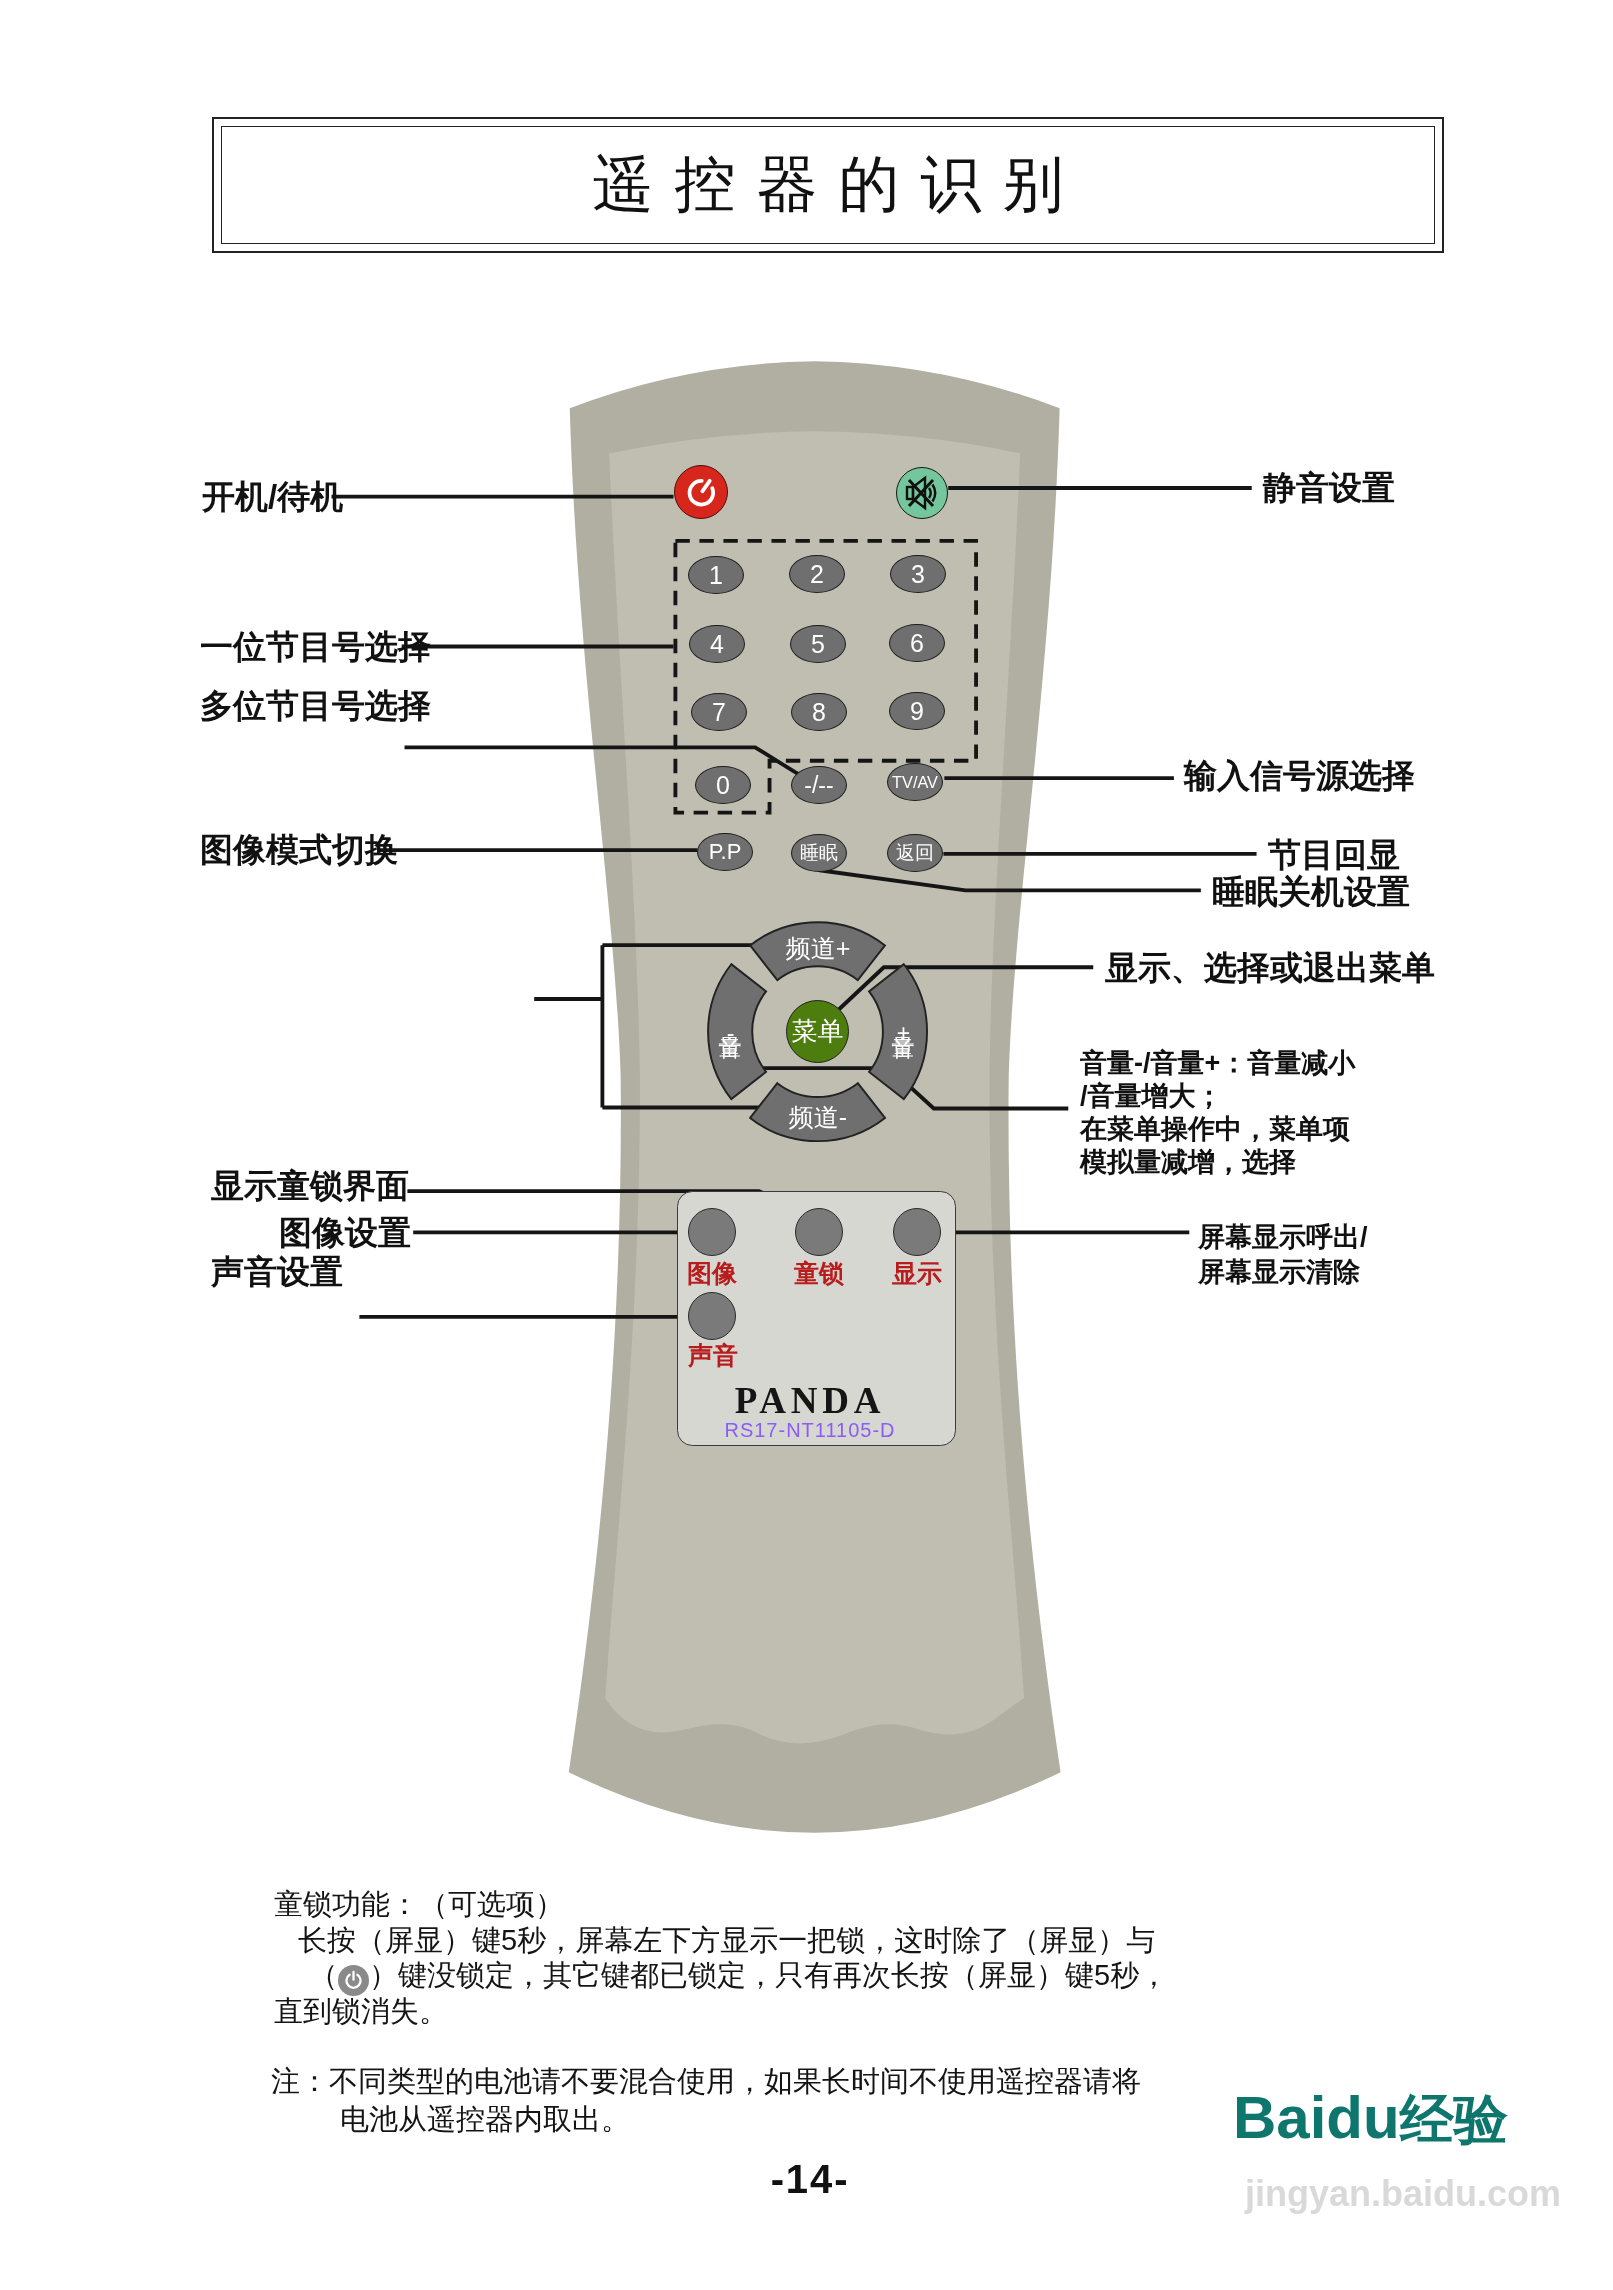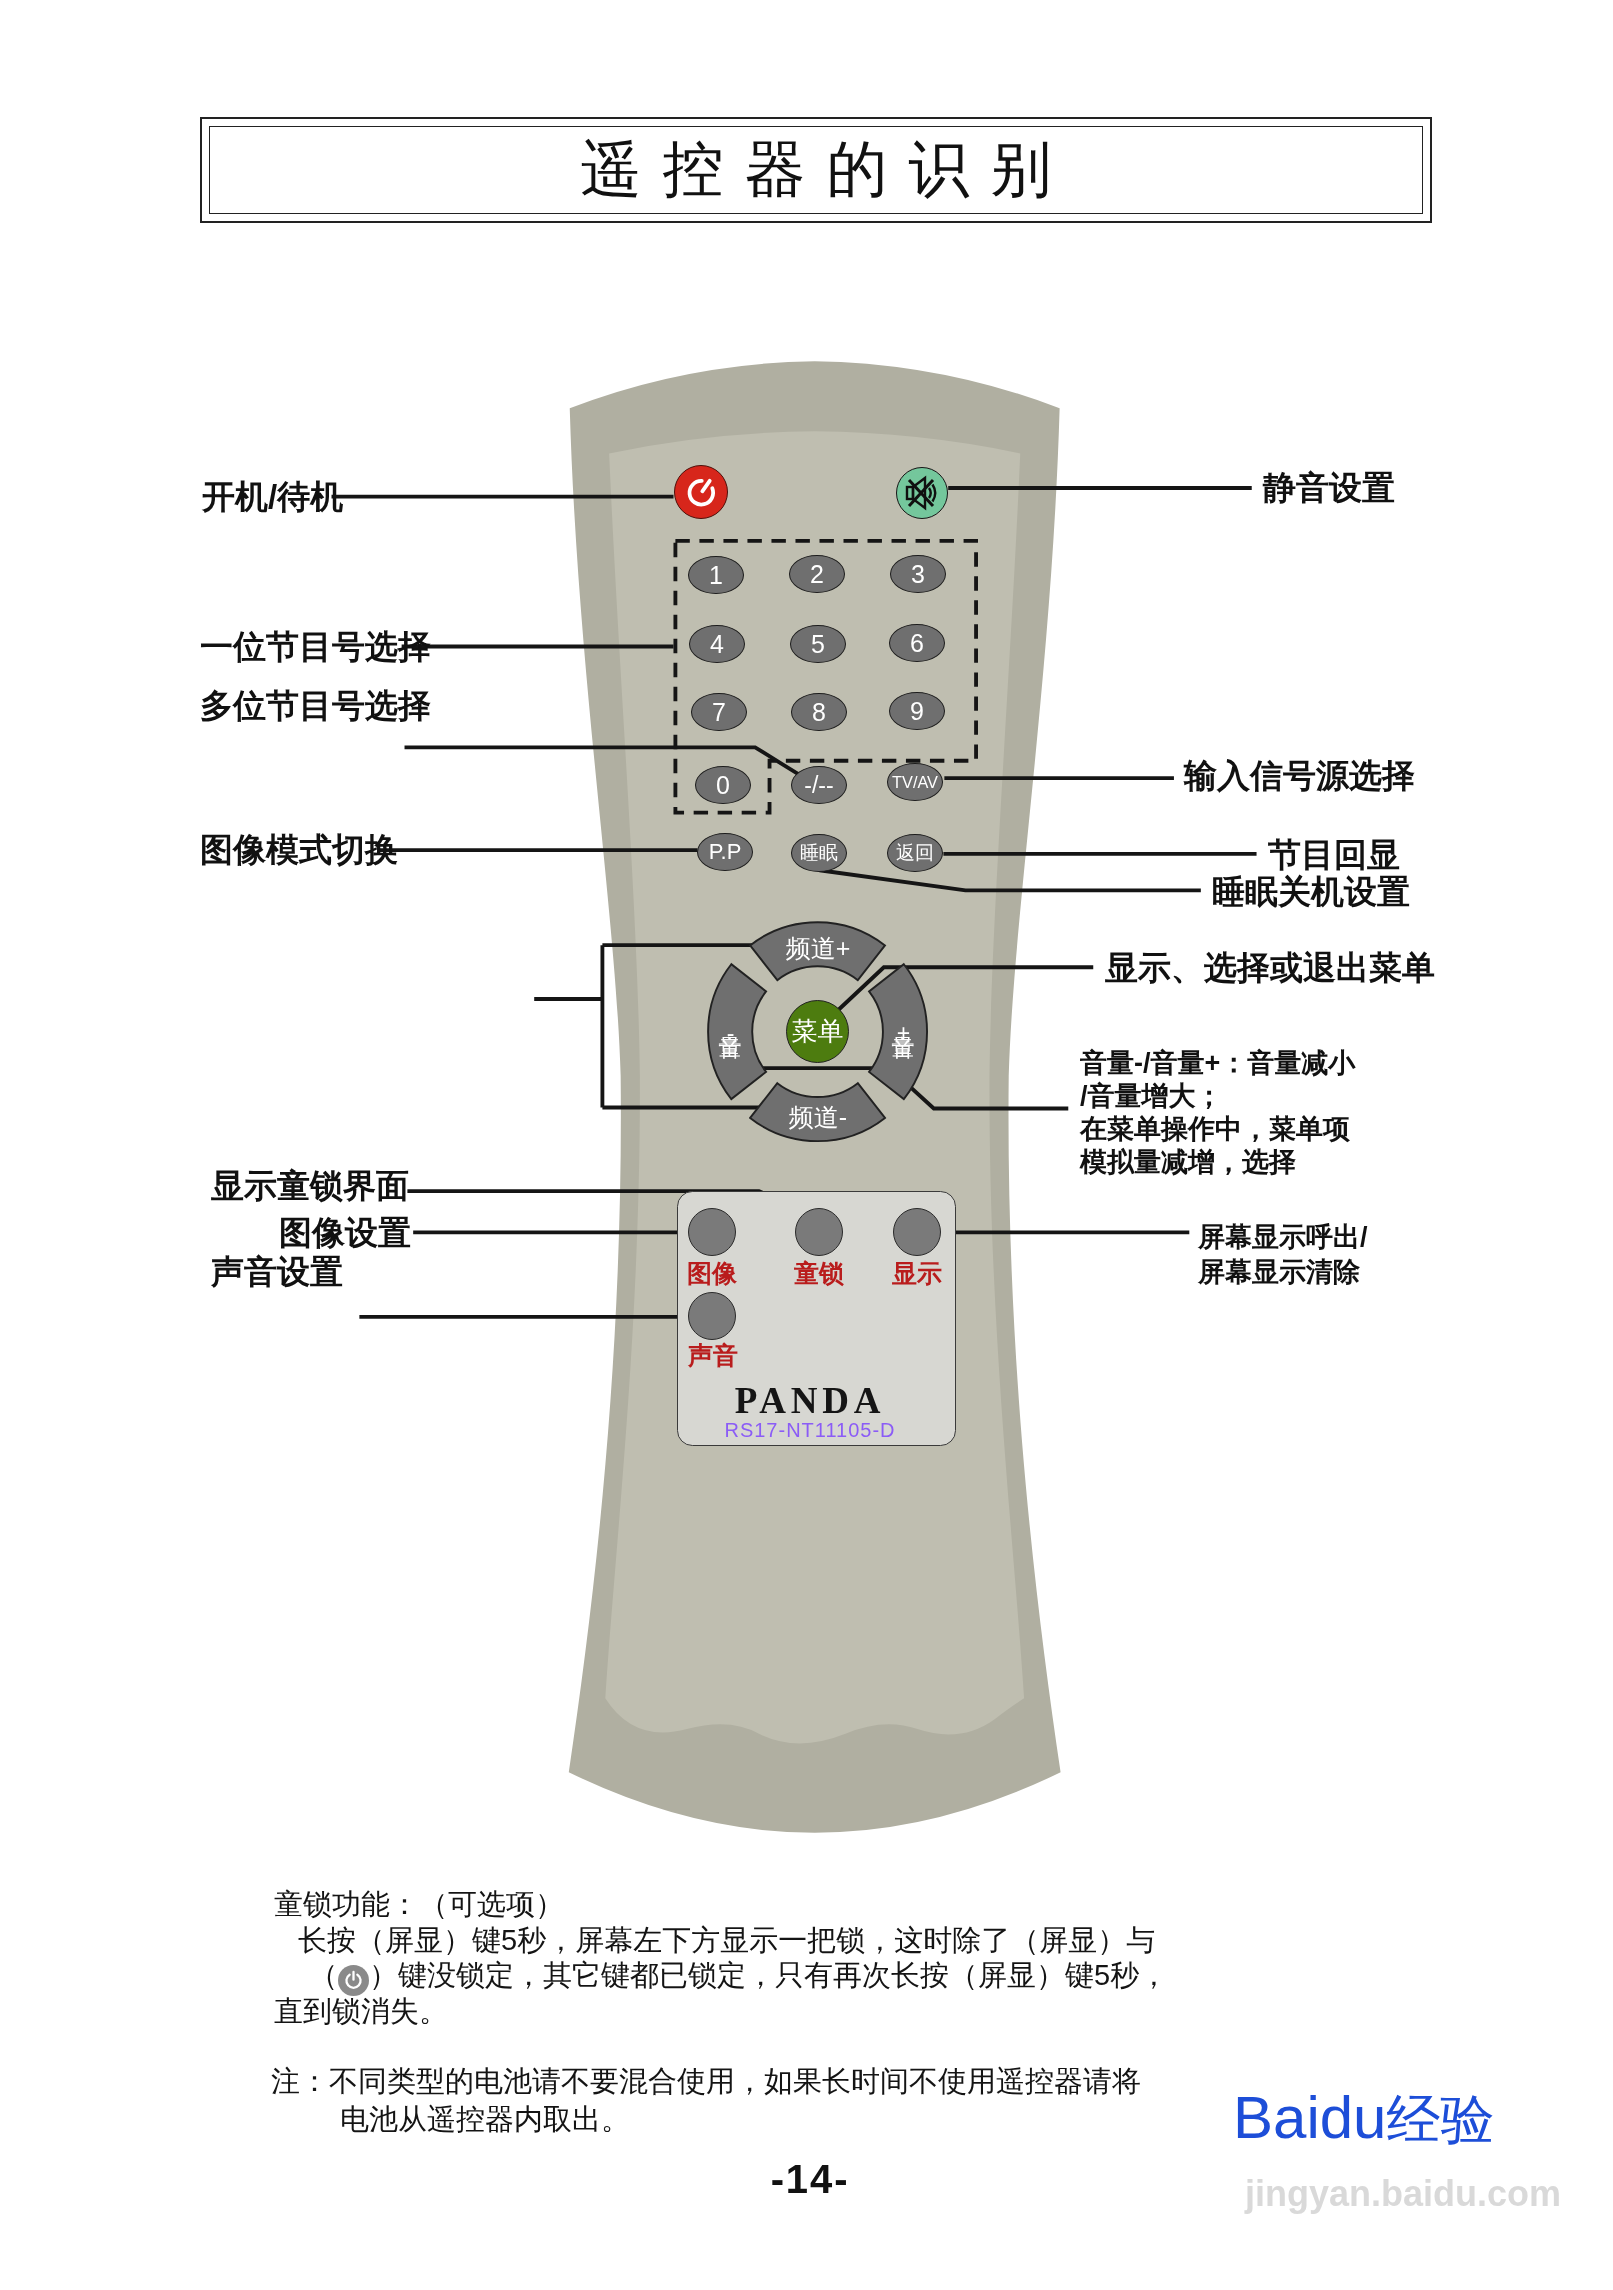--- a/index.html
+++ b/index.html
@@ -1,21 +1,21 @@
 <!DOCTYPE html>
 <html><head>
 <meta charset="utf-8">
 <style>
   html,body{margin:0;padding:0;background:#ffffff;}
   #page{position:relative;width:1614px;height:2290px;background:#ffffff;overflow:hidden;
         font-family:"Liberation Sans","DejaVu Sans",sans-serif;color:#111;}
   #vector{position:absolute;left:0;top:0;width:1614px;height:2290px;}
 
   
-  .title-box{position:absolute;left:200px;top:117px;width:1232px;height:106px;
+  .title-box{position:absolute;left:212px;top:117px;width:1232px;height:136px;
              border:2.9px solid #222;box-sizing:border-box;padding:6.7px;}
   .title-inner{border:1.9px solid #222;width:100%;height:100%;box-sizing:border-box;
                display:flex;align-items:center;justify-content:center;}
   .title-text{font-family:"Liberation Serif","DejaVu Serif",serif;font-size:61px;
               letter-spacing:21px;font-weight:500;padding-left:21px;}
 
   
   .lbl{position:absolute;font-size:33px;font-weight:700;white-space:nowrap;transform:translateY(-50%);}
   .lblblock{position:absolute;font-size:27px;font-weight:600;white-space:nowrap;line-height:34px;}
 
@@ -39,21 +39,21 @@
          font-size:20px;color:#8b5cf6;letter-spacing:1px;}
 
   
   .fnote{position:absolute;font-size:29px;font-weight:400;white-space:nowrap;color:#141414;}
   .inline-power{display:inline-flex;width:31px;height:31px;border-radius:50%;background:#8a8a8a;
                 align-items:center;justify-content:center;vertical-align:-5.8px;}
   .pageno{position:absolute;left:810px;top:2179px;transform:translate(-50%,-50%);
           font-size:40px;font-weight:bold;letter-spacing:1.9px;}
 
   
-  .wm1{position:absolute;left:1233px;top:2083px;font-size:60px;font-weight:normal;color:#1d4ed8;
+  .wm1{position:absolute;left:1233px;top:2083px;font-size:60px;font-weight:bold;color:#0f766e;
        text-shadow:1px 1px 0 #fff;}
   .wm1 .cn{font-size:54px;}
   .wm2{position:absolute;left:1245px;top:2173px;font-size:36px;font-weight:bold;color:#d9d9d9;
        text-shadow:1px 1px 0 #fff;}
 </style>
 </head>
 <body>
 
 <div id="page">
 

